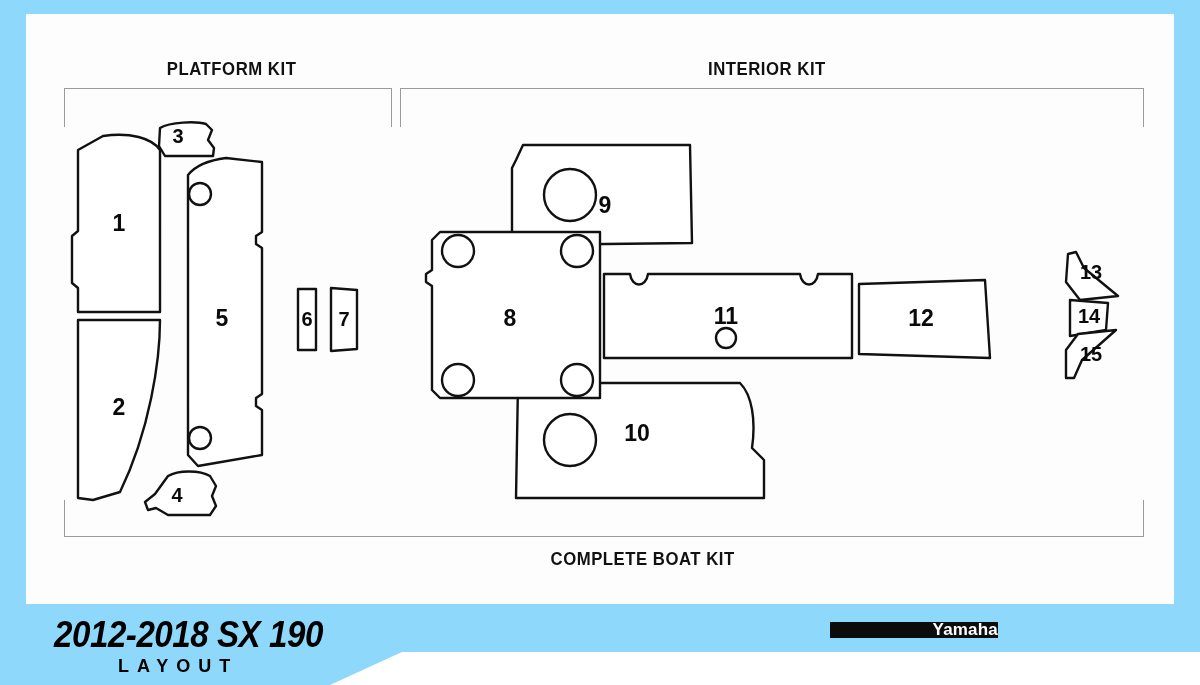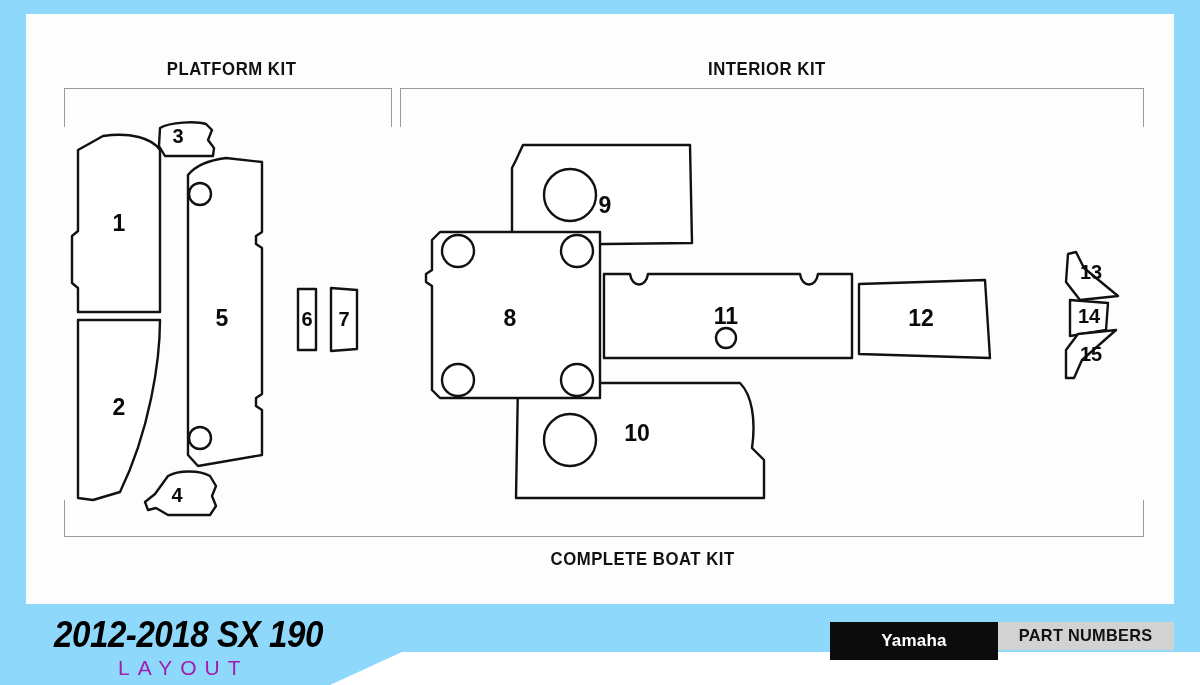--- a/index.html
+++ b/index.html
@@ -31,26 +31,26 @@
   .footer-title{
     position:absolute;left:54px;top:614px;
     font-family:"Liberation Sans", sans-serif;
     font-weight:bold;font-style:italic;
     font-size:36px;letter-spacing:-0.5px;color:#000;
     transform:scaleX(0.92);transform-origin:left center;
     white-space:nowrap;
   }
   .footer-sub{
     position:absolute;left:118px;top:656px;
-    font-size:21px;font-weight:normal;color:#a21caf;
+    font-size:18px;font-weight:bold;color:#000000;
     letter-spacing:8px;white-space:nowrap;
   }
   .brand-box{
-    position:absolute;left:830px;top:622px;width:168px;height:38px;
-    background:#0c0c0c;display:flex;align-items:center;justify-content:center;
+    position:absolute;left:830px;top:622px;width:168px;height:16px;
+    background:#0c0c0c;display:flex;align-items:center;justify-content:flex-end;
   }
   .brand-box span{
     color:#fff;font-size:17px;font-weight:bold;letter-spacing:0.2px;
     font-family:"Liberation Sans", sans-serif;
   }
   .partnum-box{
     position:absolute;left:998px;top:622px;width:176px;height:28px;
     background:#d2d2d2;display:flex;align-items:center;justify-content:center;
   }
   .partnum-box span{
@@ -190,17 +190,14 @@
     </g>
 
   </svg>
 
   <div class="footer-title">2012-2018 SX 190</div>
   <div class="footer-sub">LAYOUT</div>
 
   <div class="brand-box">
     <span>Yamaha</span>
   </div>
-  <div class="partnum-box">
-    <span>PART NUMBERS</span>
-  </div>
 
 </div>
 
 </body></html>

